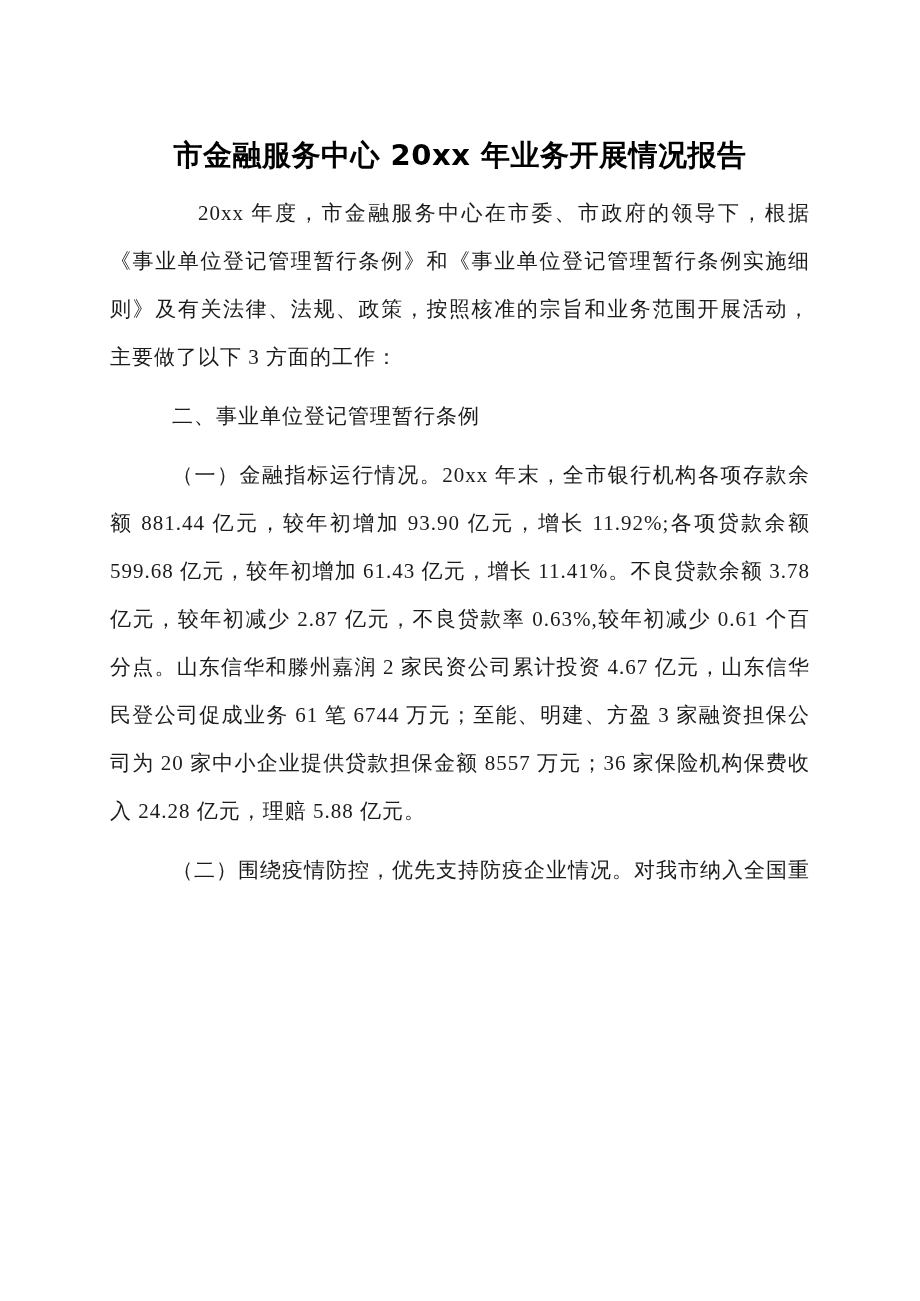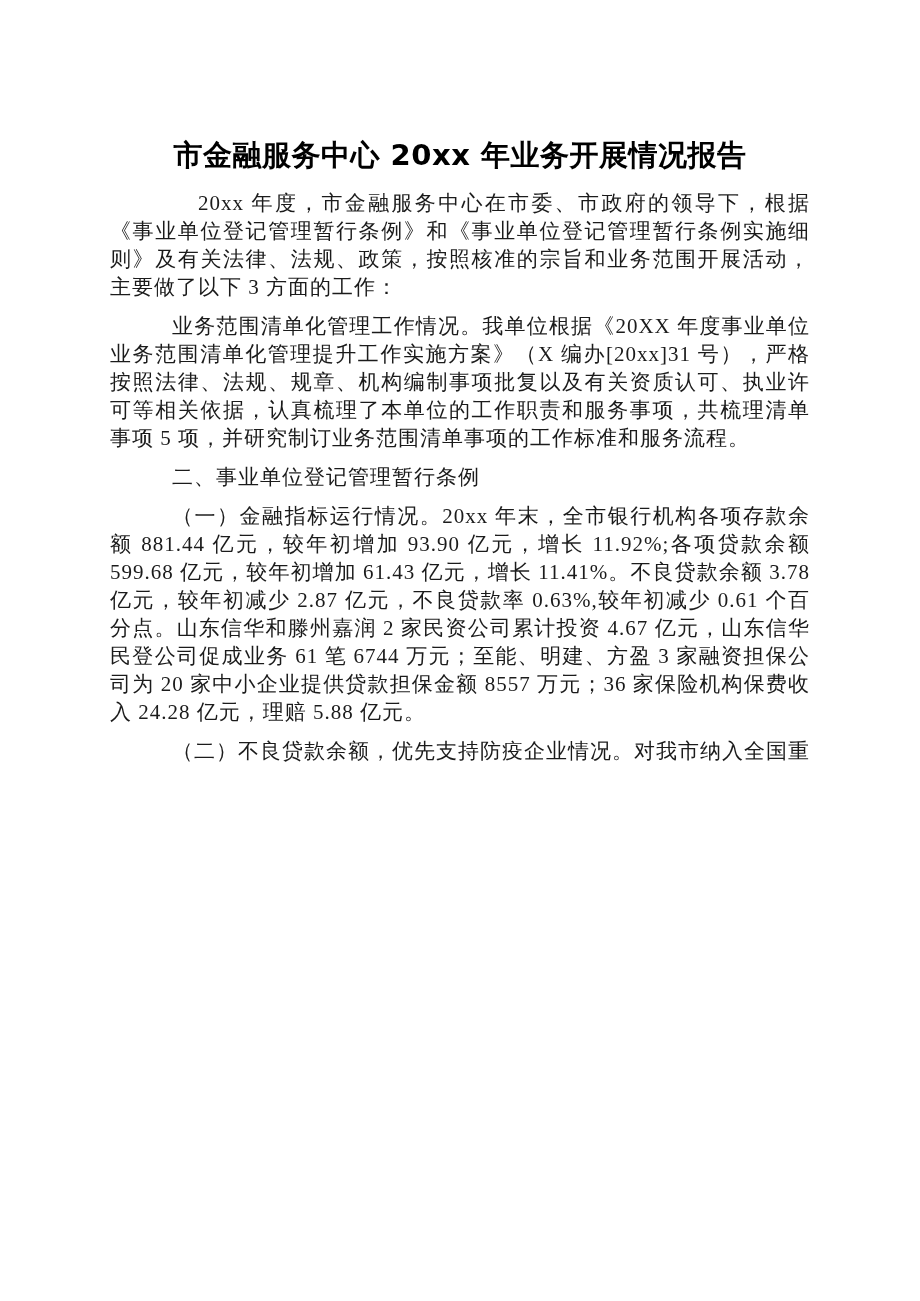--- a/index.html
+++ b/index.html
@@ -28,21 +28,21 @@
     font-weight: bold;
     font-size: 29px;
     line-height: 40px;
     text-align: center;
     color: #000000;
     letter-spacing: 0.5px;
   }
   .para, .heading {
     margin: 11px 0 0 0;
     font-size: 21px;
-    line-height: 28px;
+    line-height: 48px;
     letter-spacing: 1px;
     font-weight: normal;
     color: #1b1b1b;
   }
   .doc-title + .para {
     margin-top: 14px;
   }
   .para {
     text-align: justify;
     text-indent: 62px;
@@ -57,20 +57,19 @@
 </style>
 </head>
 <body>
 
 <div class="page">
   <h1 class="doc-title">市金融服务中心 20xx 年业务开展情况报告</h1>
 
   <p class="para indent-first">20xx 年度，市金融服务中心在市委、市政府的领导下，根据《事业单位登记管理暂行条例》和《事业单位登记管理暂行条例实施细则》及有关法律、法规、政策，按照核准的宗旨和业务范围开展活动，主要做了以下 3 方面的工作：</p>
 
 
-  <p class="para">业务范围清单化管理工作情况。我单位根据《20XX 年度事业单位业务范围清单化管理提升工作实施方案》（X 编办[20xx]31 号），严格按照法律、法规、规章、机构编制事项批复以及有关资质认可、执业许可等相关依据，认真梳理了本单位的工作职责和服务事项，共梳理清单事项 5 项，并研究制订业务范围清单事项的工作标准和服务流程。</p>
 
   <h2 class="heading">二、事业单位登记管理暂行条例</h2>
 
   <p class="para">（一）金融指标运行情况。20xx 年末，全市银行机构各项存款余额 881.44 亿元，较年初增加 93.90 亿元，增长 11.92%;各项贷款余额 599.68 亿元，较年初增加 61.43 亿元，增长 11.41%。不良贷款余额 3.78 亿元，较年初减少 2.87 亿元，不良贷款率 0.63%,较年初减少 0.61 个百分点。山东信华和滕州嘉润 2 家民资公司累计投资 4.67 亿元，山东信华民登公司促成业务 61 笔 6744 万元；至能、明建、方盈 3 家融资担保公司为 20 家中小企业提供贷款担保金额 8557 万元；36 家保险机构保费收入 24.28 亿元，理赔 5.88 亿元。</p>
 
-  <p class="para">（二）不良贷款余额，优先支持防疫企业情况。对我市纳入全国重</p>
+  <p class="para">（二）围绕疫情防控，优先支持防疫企业情况。对我市纳入全国重</p>
 </div>
 
 </body></html>

